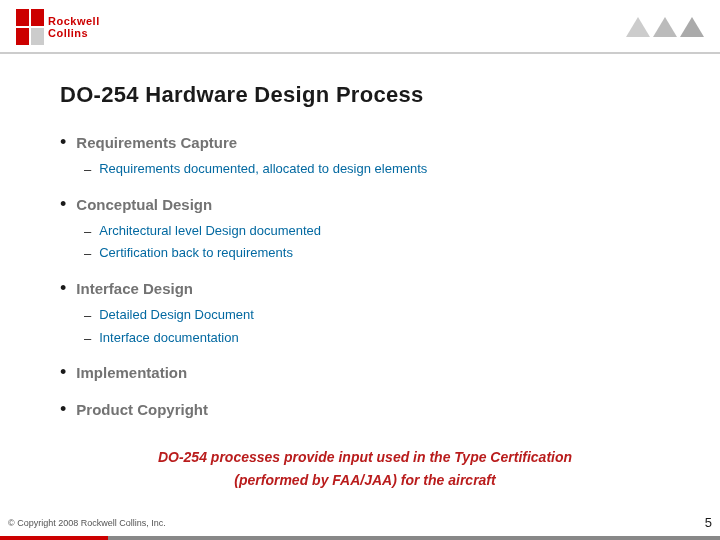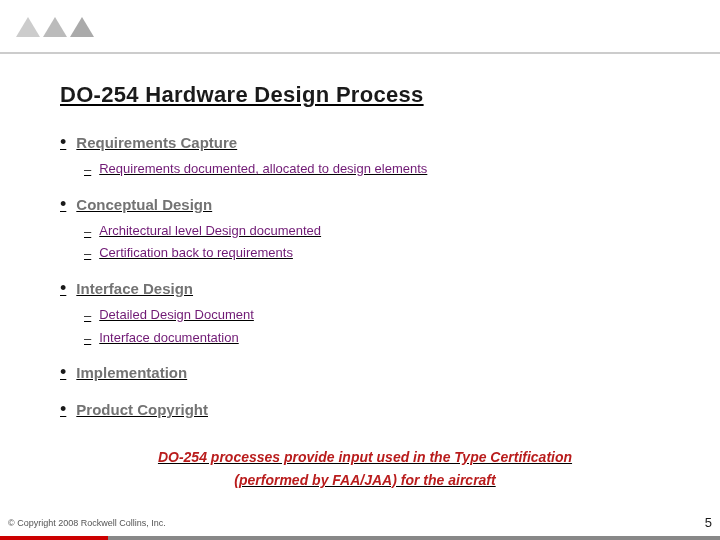--- a/index.html
+++ b/index.html
@@ -65,21 +65,20 @@
       border-bottom: 20px solid #666;
       opacity: 0.5;
     }
     .triangle:nth-child(1) { border-bottom-color: #999; }
     .triangle:nth-child(2) { border-bottom-color: #777; }
     .triangle:nth-child(3) { border-bottom-color: #555; }
 
     
     .main-content {
       padding: 28px 50px 20px 60px;
-      text-decoration: underline;
     }
 
     .page-title {
       font-size: 22px;
       font-weight: bold;
       color: #1a1a1a;
       margin-bottom: 24px;
       letter-spacing: 0.3px;
     }
 
@@ -123,21 +122,21 @@
     .sub-dash {
       color: #1a1a1a;
       font-size: 13px;
       margin-right: 8px;
       margin-top: 1px;
       line-height: 1.5;
     }
 
     .sub-text {
       font-size: 13px;
-      color: #701a75;
+      color: #0369a1;
       line-height: 1.5;
     }
 
     .italic-note {
       margin-top: 24px;
       text-align: center;
       font-style: italic;
       font-weight: bold;
       font-size: 14px;
       color: #b91c1c;
@@ -176,20 +175,32 @@
       left: 0;
       right: 0;
       height: 4px;
       background: linear-gradient(to right, #cc0000 0%, #cc0000 15%, #888 15%, #888 100%);
     }
   </style>
 </head>
 <body>
 
 <div class="header">
+  <div class="logo-area">
+    <svg class="logo-graphic" viewBox="0 0 28 36" xmlns="http://www.w3.org/2000/svg">
+      <rect x="0" y="0" width="13" height="17" fill="#cc0000"></rect>
+      <rect x="15" y="0" width="13" height="17" fill="#cc0000"></rect>
+      <rect x="0" y="19" width="13" height="17" fill="#cc0000"></rect>
+      <rect x="15" y="19" width="13" height="17" fill="#cccccc"></rect>
+    </svg>
+    <div>
+      <div class="logo-text-rockwell">Rockwell</div>
+      <div class="logo-text-collins">Collins</div>
+    </div>
+  </div>
   <div class="header-triangles">
     <div class="triangle"></div>
     <div class="triangle"></div>
     <div class="triangle"></div>
   </div>
 </div>
 
 <div class="main-content">
 
   <div class="page-title">DO-254 Hardware Design Process</div>

